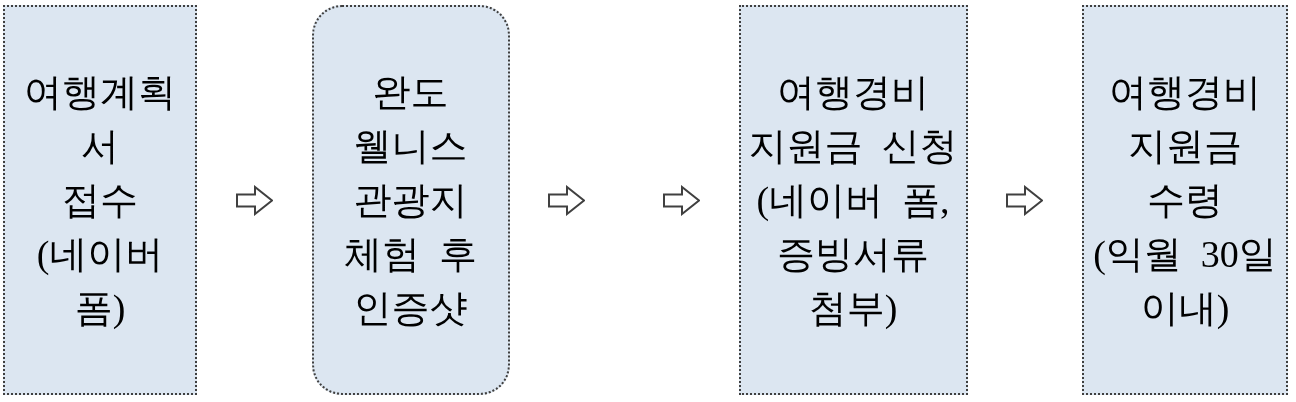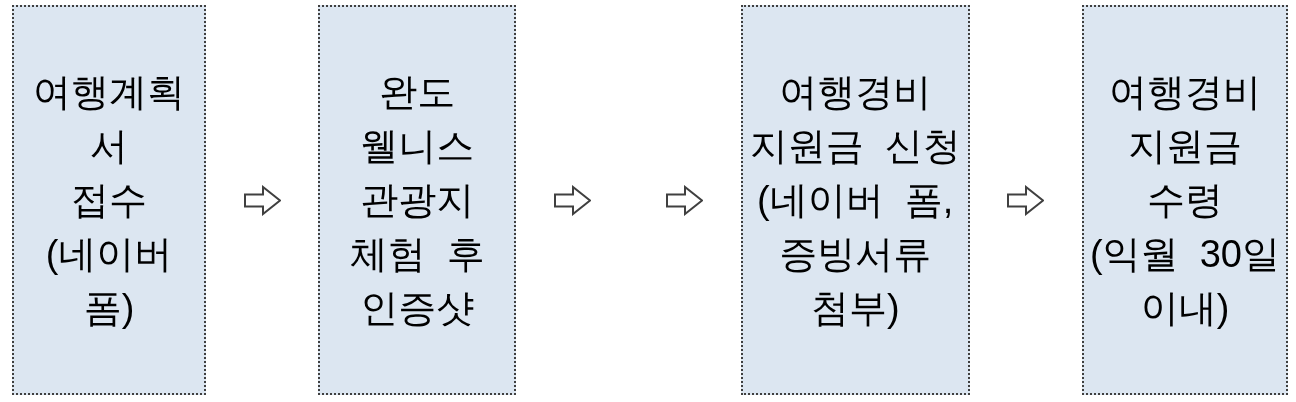--- a/index.html
+++ b/index.html
@@ -5,37 +5,38 @@
   html, body {
     margin: 0;
     padding: 0;
     background: var(--page-bg, #ffffff);
     font-family: "Liberation Sans", sans-serif;
   }
   .canvas {
     box-sizing: border-box;
     width: 1296px;
     height: 402px;
-    padding: 5px 8px 7px 12px;
+    padding: 5px 8px 7px 3px;
     display: flex;
     align-items: stretch;
     justify-content: space-between;
     background: var(--page-bg, #ffffff);
+    font-family: Liberation Serif, serif;
   }
   .step {
     box-sizing: border-box;
     background: var(--box-bg, #dce6f1);
     border: 2px dotted var(--border-color, #3f3f3f);
     display: flex;
     align-items: center;
     justify-content: center;
     flex: 0 0 auto;
   }
   .s1 { width: 194px; }
-  .s2 { width: 198px; }
+  .s2 { width: 198px; border-radius: 30px; }
   .s3 { width: 199px; }
   .s4 { width: 229px; }
   .s5 { width: 206px; }
   .step-text {
     white-space: pre-wrap;
     text-align: center;
     font-size: 38px;
     line-height: 54px;
     color: var(--text-color, #000000);
     padding: 0 2px;

